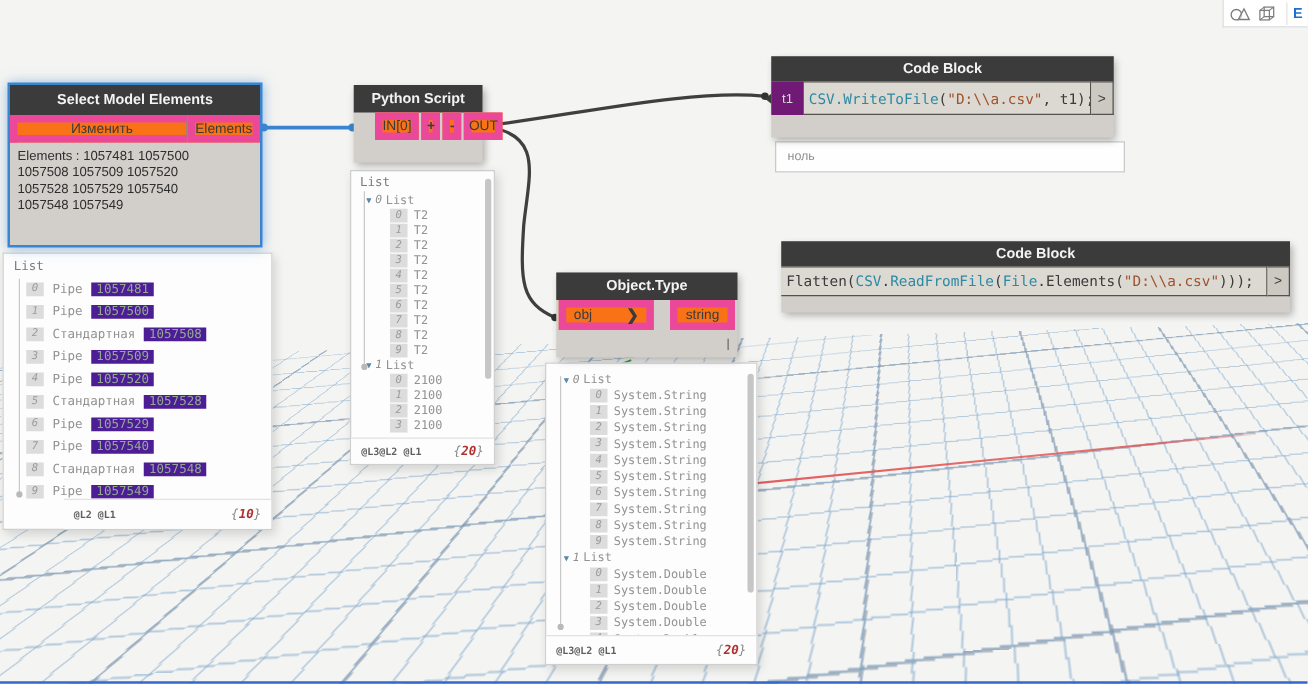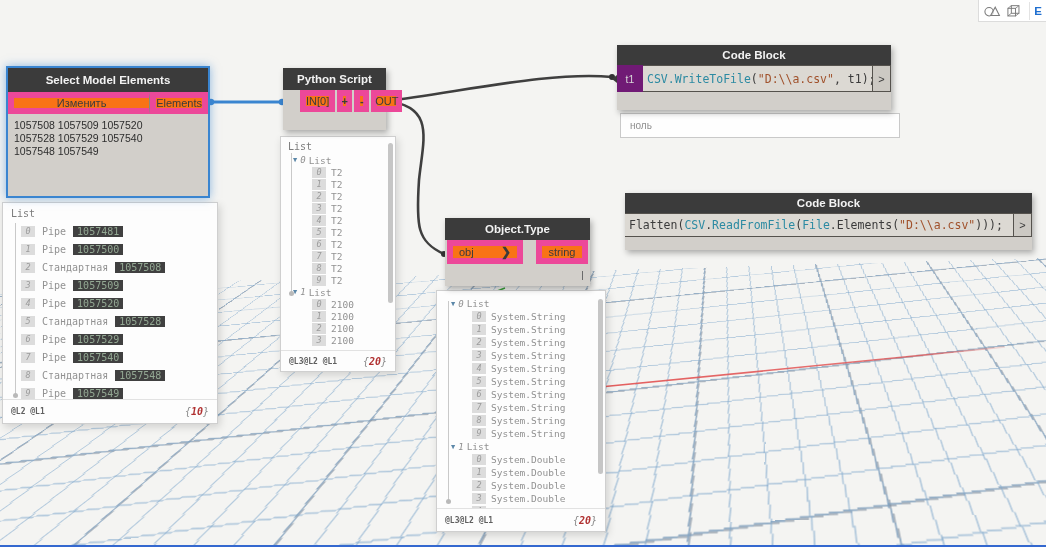--- a/index.html
+++ b/index.html
@@ -85,35 +85,35 @@
            box-shadow:2px 3px 8px rgba(0,0,0,.15); z-index:5;
            font-family:"DejaVu Sans Mono", monospace; color:#8f8f8f; }
   .panel .content { position:absolute; left:0; top:0; right:0; overflow:hidden; }
   .panel .root { font-size:10px; color:#7c7c7c; }
   .lrow { display:flex; align-items:center; gap:7px; white-space:nowrap; }
   .idx { display:inline-block; min-width:14px; padding:0 2px; text-align:center; background:#dcdcdc;
          color:#9b9b9b; font-style:italic; font-size:8.5px; line-height:11px; }
   .tri { color:#5b87a8; font-size:7px; }
   .gidx { font-style:italic; font-size:9px; color:#8f8f8f; }
   .val, .glabel, .ltype { color:#929292; }
-  .lid { background:#404040; color:#93a893; padding:0 4px; }
+  .lid { background:#4c1d95; color:#93a893; padding:0 4px; }
   .pfoot { position:absolute; left:0; right:0; bottom:0; border-top:1px solid #e2e2e2;
            display:flex; align-items:center; justify-content:space-between; padding:0 8px; background:#fdfdfd; }
   .levels { font-size:8px; font-weight:bold; color:#5f5f5f; letter-spacing:0; }
   .count { font-size:10px; font-style:italic; color:#8a8a8a; }
   .count b { color:#b03030; }
   .guide { position:absolute; width:1px; background:#c9c9c9; }
   .guide::after { content:""; position:absolute; left:-2px; bottom:-3px; width:5px; height:5px;
                   border-radius:50%; background:#b9b9b9; }
   .sbar { position:absolute; width:5px; border-radius:3px; background:#c6c6c6; }
 
   #list1 { left:2px; top:202px; width:216px; height:222px; font-size:10px; }
   #list1 .content { padding:5px 0 0 8px; }
   #list1 .lrow { height:18px; padding-left:10px; }
-  #list1 .pfoot { height:24px; }
+  #list1 .pfoot { height:24px;margin-left:48px; }
 
   #list2 { left:280px; top:136px; width:116px; height:236px; font-size:9.5px; }
   #list2 .content { padding:4px 0 0 7px; }
   #list2 .lrow { height:12px; }
   #list2 .ghead { padding-left:5px; gap:3px; }
   #list2 .gitem { padding-left:24px; gap:5px; }
   #list2 .pfoot { height:21px; }
 
   #list3 { left:436px; top:290px; width:170px; height:242px; font-size:9.5px; }
   #list3 .content { padding:6px 0 0 9px; }
@@ -388,20 +388,21 @@
   <circle cx="444" cy="254" r="3" fill="#333"></circle>
 </svg>
 
 <div class="node" id="select-node">
   <div class="node-header">Select Model Elements</div>
   <div class="row">
     <div class="port btn">Изменить</div>
     <div class="port out">Elements</div>
   </div>
   <div class="body">
+      <div>Elements : 1057481 1057500</div>
       <div>1057508 1057509 1057520</div>
       <div>1057528 1057529 1057540</div>
       <div>1057548 1057549</div>
     </div>
 </div>
 
 <div class="node" id="python-node">
   <div class="node-header">Python Script</div>
   <div class="ports">
     <div class="port pin">IN[0]</div>

